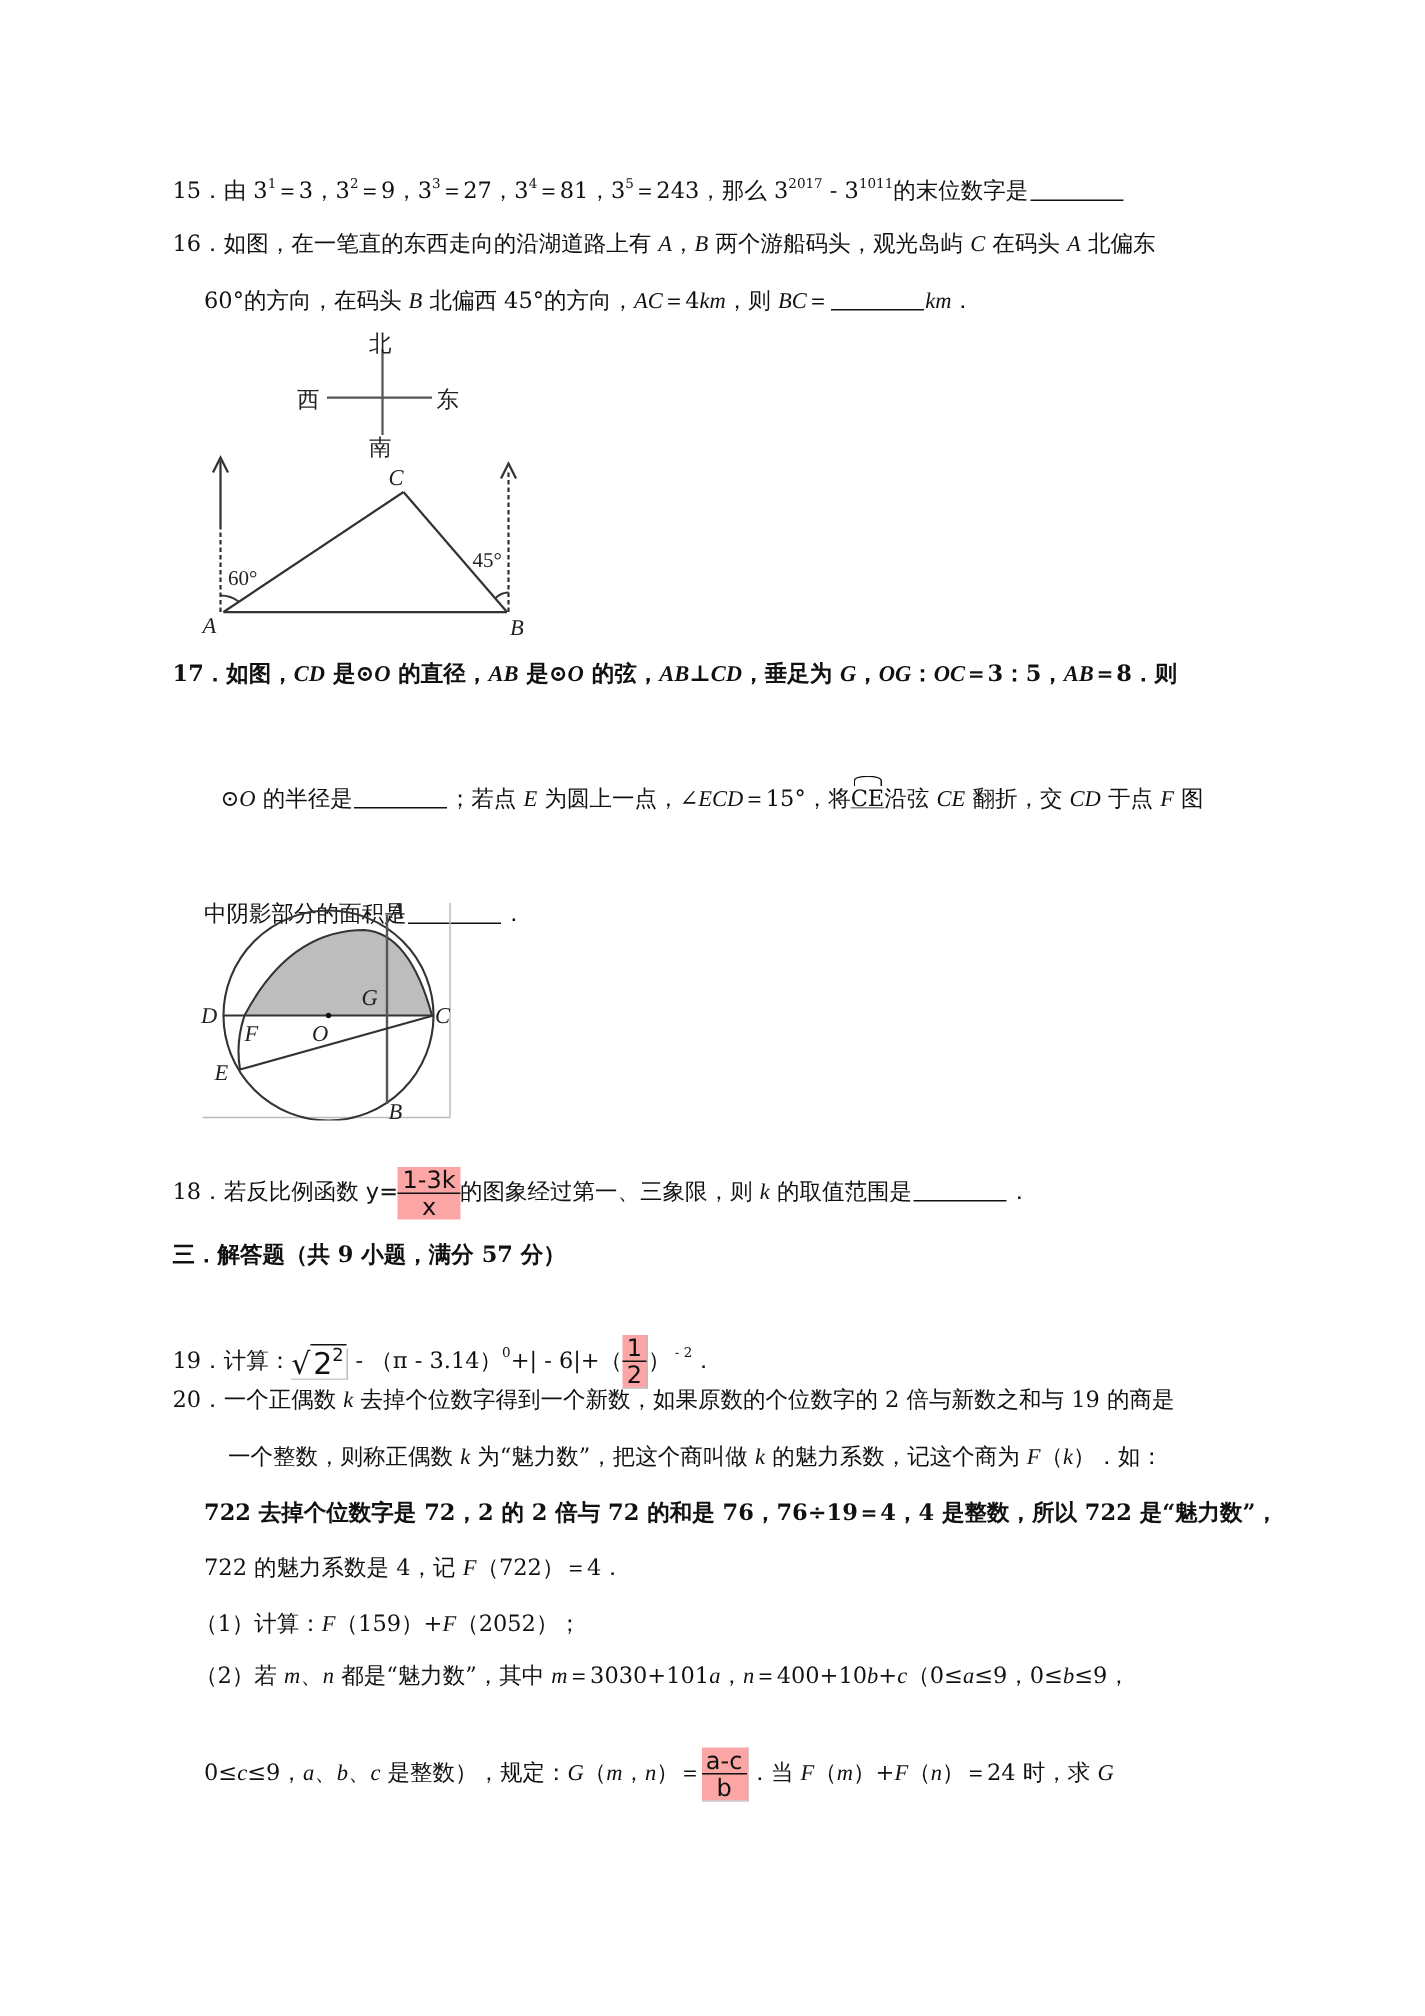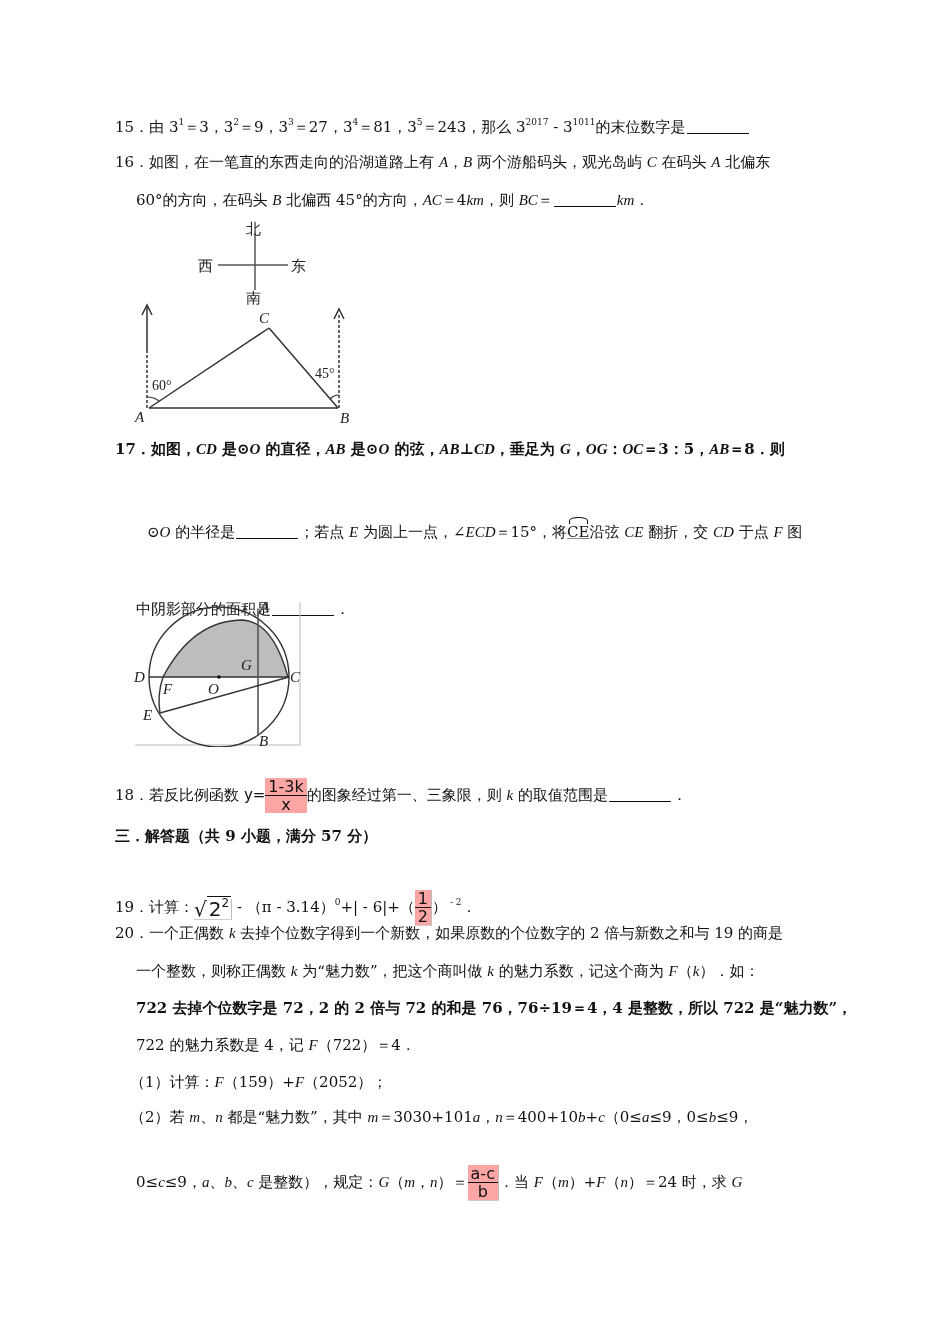--- a/index.html
+++ b/index.html
@@ -117,21 +117,21 @@
 <div class="line" style="top:873px;left:115px;margin-top:17px;">
   <span>19．</span><span>计算：</span><span class="sqrt boxed">√<span class="rad"><span>2</span><sup>2</sup></span></span><span> - （π - 3.14）</span><sup>0</sup><span>+| - 6|+（</span><span class="frac boxed">
       <span class="num">1</span>
       <span class="den">2</span>
     </span><span>）</span><sup> - 2</sup><span>．</span>
 </div>
 
 <div class="line" style="top:923px;left:115px;">
   <span>20．</span><span>一个正偶数 </span><span class="it">k</span><span> 去掉个位数字得到一个新数，如果原数的个位数字的 2 倍与新数之和与 19 的商是</span>
 </div>
-<div class="line" style="top:961px;left:136px;">
+<div class="line" style="top:961px;left:152px;">
   <span>一个整数，则称正偶数 </span><span class="it">k</span><span> 为“魅力数”，把这个商叫做 </span><span class="it">k</span><span> 的魅力系数，记这个商为 </span><span class="it">F</span><span>（</span><span class="it">k</span><span>）．如：</span>
 </div>
 <div class="line" style="top:998px;left:136px;font-weight:bold;">722 去掉个位数字是 72，2 的 2 倍与 72 的和是 76，76÷19＝4，4 是整数，所以 722 是“魅力数”，</div>
 <div class="line" style="top:1035px;left:136px;">
   <span>722 的魅力系数是 4，记 </span><span class="it">F</span><span>（722）＝4．</span>
 </div>
 <div class="line" style="top:1072px;left:130px;">
   <span>（1）计算：</span><span class="it">F</span><span>（159）+</span><span class="it">F</span><span>（2052）；</span>
 </div>
 <div class="line" style="top:1107px;left:130px;text-align:right;">

